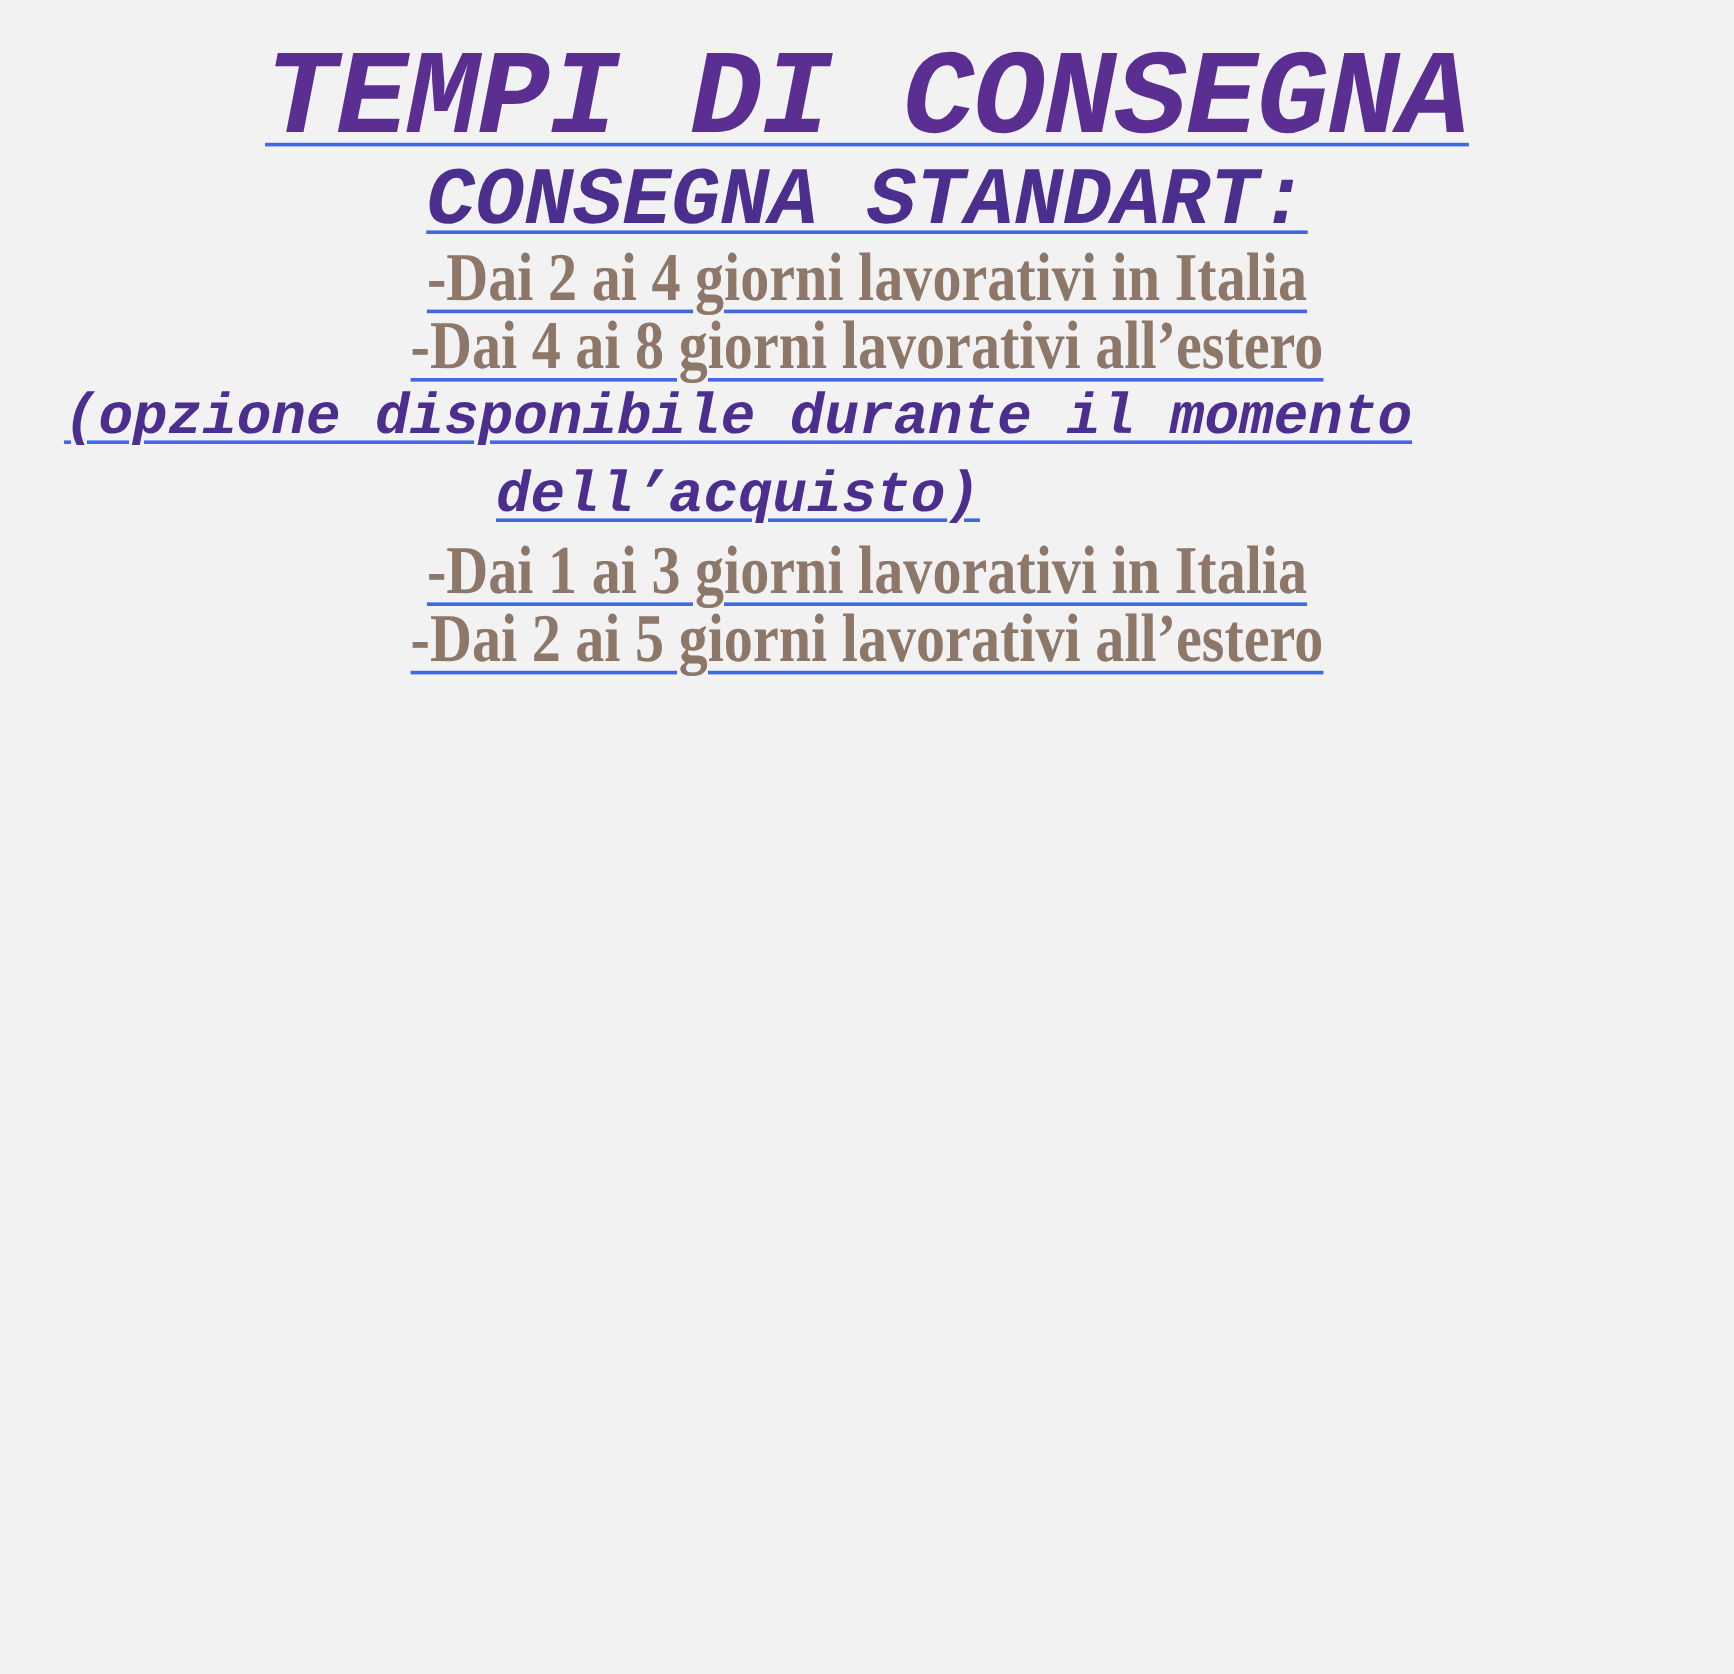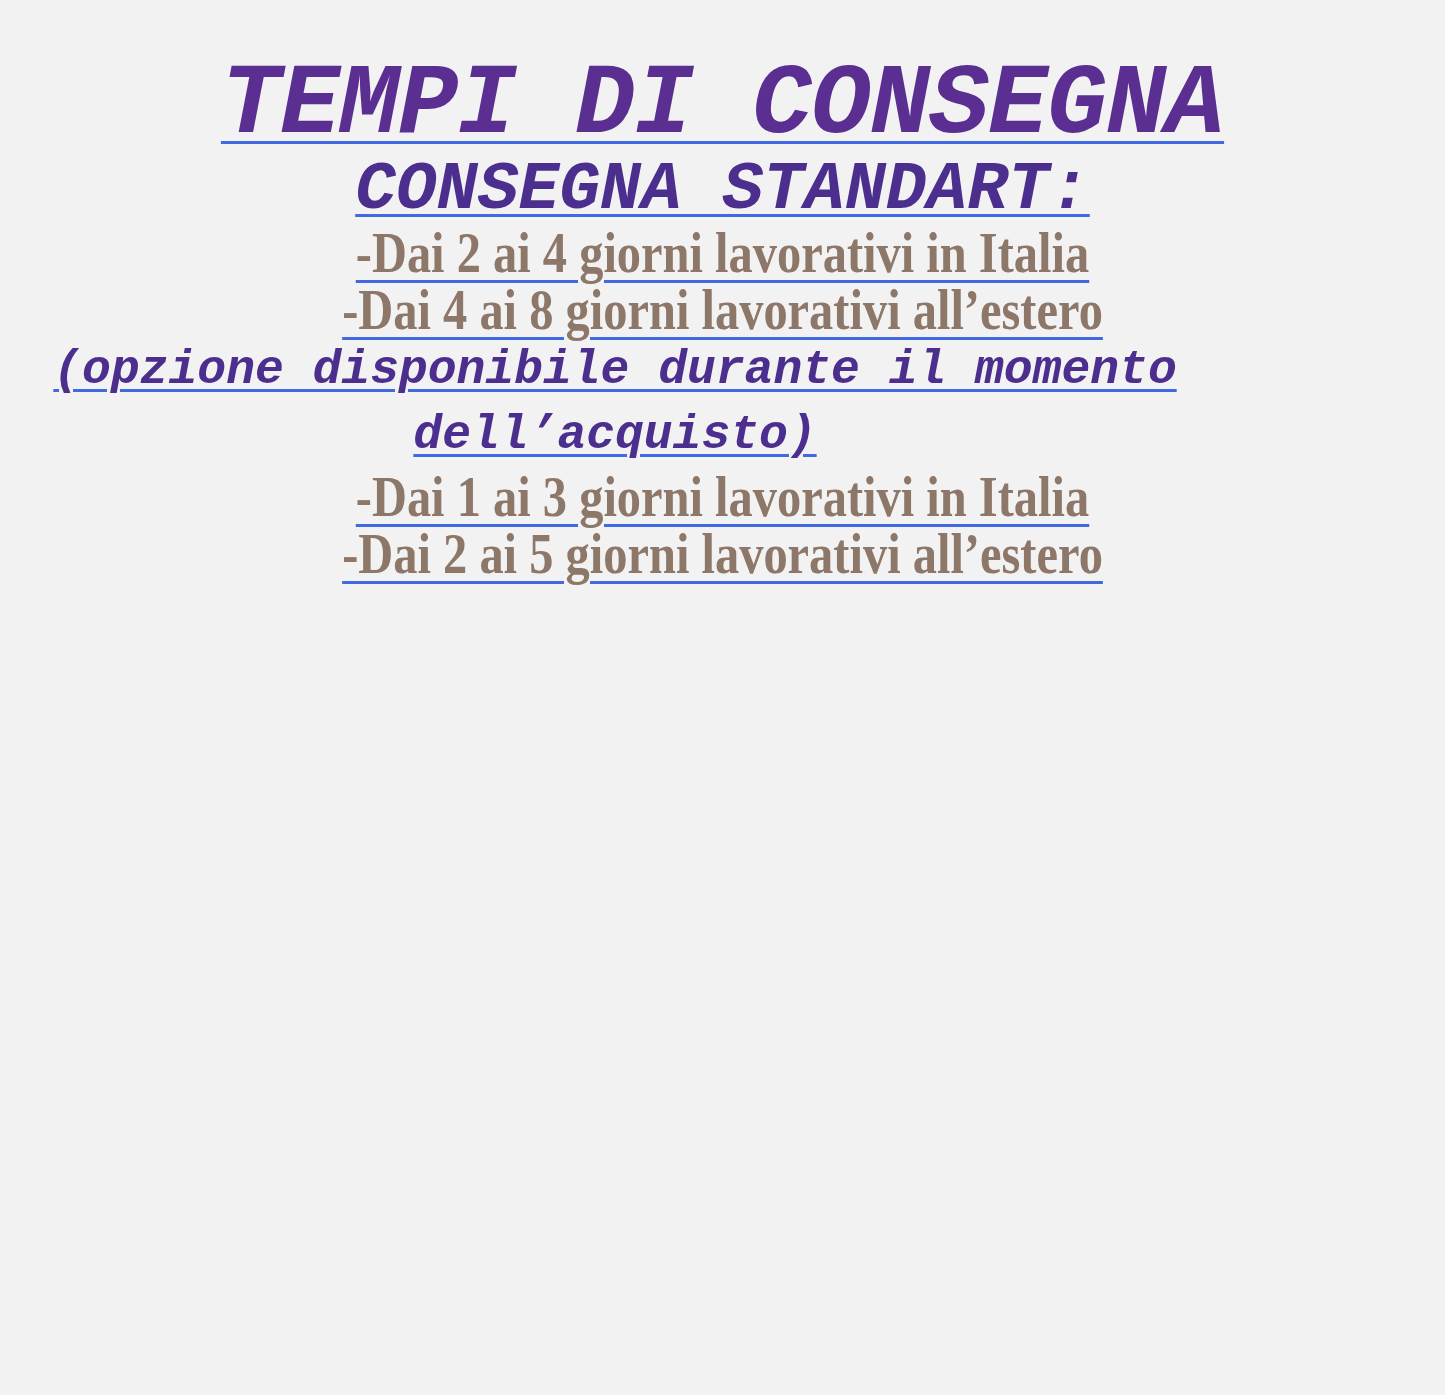--- a/index.html
+++ b/index.html
@@ -7,21 +7,21 @@
     padding: 0;
   }
   .page {
     position: relative;
     width: 1445px;
     height: 1395px;
     background: var(--bg, #f2f2f2);
     overflow: hidden;
     text-align: center;
     box-sizing: border-box;
-    padding-top: 56px;
+    padding-top: 35px;
   }
   .page h1, .page h2, .page p {
     margin: 0;
     padding: 0;
     font-weight: bold;
   }
   .mono {
     font-family: "Liberation Mono", "DejaVu Sans Mono", monospace;
   }
   .serif {

